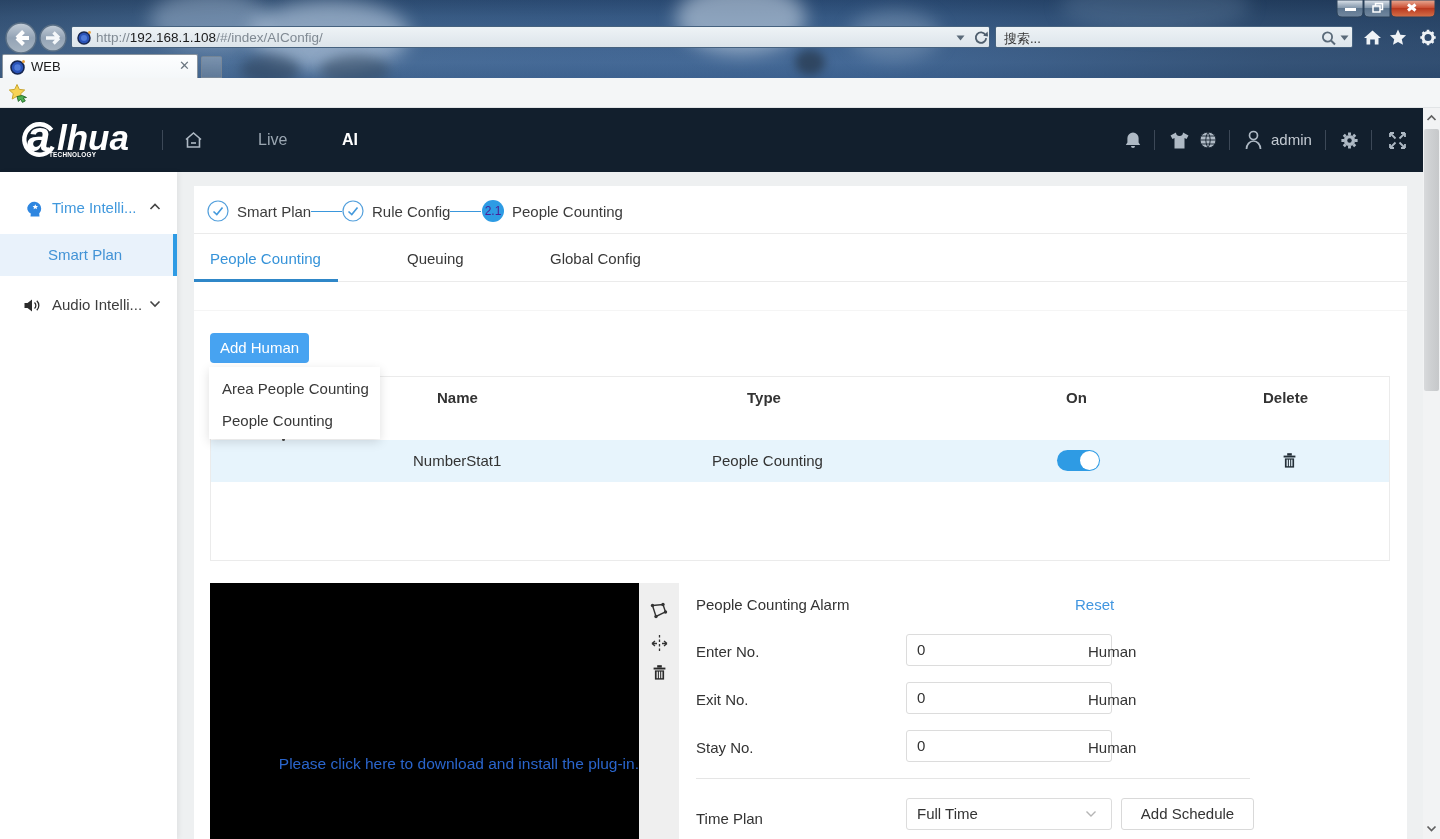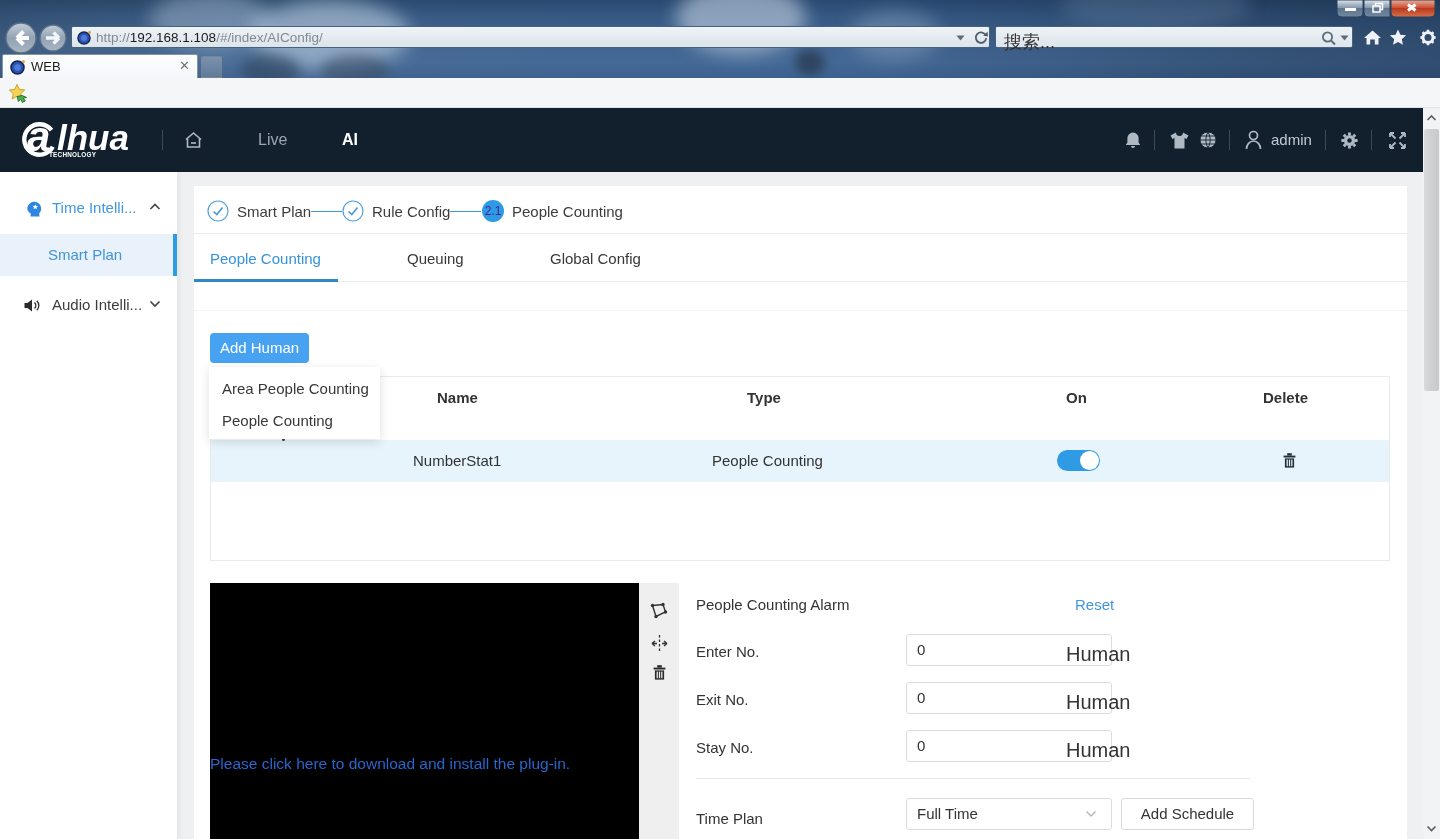--- a/index.html
+++ b/index.html
@@ -55,27 +55,27 @@
     border:1px solid #ebebeb; }
   #trow { position:absolute; left:0px; top:39px; width:1178px; height:42px; background:#e7f4fc;margin-top:24px; }
   .tcell { position:absolute; font-size:15px; color:#333; }
 
   #dropdown { position:absolute; left:15px; top:181px; width:171px; height:72px; background:#fff;
     box-shadow:0 3px 10px rgba(0,0,0,0.13); z-index:5; }
   .dditem { position:absolute; left:13px; font-size:15px; color:#383838; }
 
   #video { position:absolute; left:16px; top:397px; width:429px; height:256px; background:#000; }
   #vtoolbar { position:absolute; left:445px; top:397px; width:40px; height:256px; background:#efefef; }
-  #plugintext { position:absolute; left:0; top:172px; width:429px; text-align:left;
+  #plugintext { position:absolute; left:0; top:172px; width:429px; text-align:right;
     color:#2a65cc; font-size:15.5px; }
 
   .flabel { position:absolute; left:502px; font-size:15px; color:#333; }
   .finput { position:absolute; left:712px; width:206px; height:32px; border:1px solid #dcdcdc;
     border-radius:3px; font-size:15px; color:#333; line-height:30px; padding-left:10px; background:#fff; }
-  .fhuman { position:absolute; left:872px; font-size:20px; color:#333; }
+  .fhuman { position:absolute; left:894px; font-size:15px; color:#333; }
 
   #scrollbar { position:absolute; left:1423px; top:108px; width:17px; height:731px; background:#f2f3f4; }
   #sthumb { position:absolute; left:1px; top:21px; width:15px; height:262px;
     background:linear-gradient(90deg,#d8dadc,#cfd1d3 40%,#c6c8ca); border-radius:2px; }
 </style>
 </head>
 <body>
 <div id="stage">
 
   <div id="chrome">
@@ -113,21 +113,21 @@
       <svg class="abs" style="left:884px;top:8px" width="9" height="6" viewBox="0 0 9 6">
           <path d="M0.5 0.5 H8.5 L4.5 5.5 Z" fill="#5a6a79"></path>
         </svg>
       <svg class="abs" style="left:901px;top:3px" width="16" height="16" viewBox="0 0 16 16">
         <path d="M12.5 5 A5.2 5.2 0 1 0 13.2 8.2" fill="none" stroke="#4e5e6d" stroke-width="1.8"></path>
         <path d="M14.6 1.6 l0.4 4.8 -4.8 -0.7 z" fill="#4e5e6d"></path>
       </svg>
     </div>
 
     <div id="searchbox">
-      <div class="abs" style="left:8px;top:3px;font-size:18px;color:#333;">搜索...</div>
+      <div class="abs" style="left:8px;top:3px;font-size:13px;color:#333;">搜索...</div>
       <svg class="abs" style="left:324px;top:3px" width="17" height="17" viewBox="0 0 17 17">
         <circle cx="7.5" cy="7" r="4.6" fill="none" stroke="#5a6a79" stroke-width="1.8"></circle>
         <path d="M11 10.5 L15 14.5" stroke="#5a6a79" stroke-width="2"></path>
       </svg>
       <svg class="abs" style="left:344px;top:8px" width="9" height="6" viewBox="0 0 9 6">
           <path d="M0.5 0.5 H8.5 L4.5 5.5 Z" fill="#5a6a79"></path>
         </svg>
     </div>
 
     <svg class="abs" style="left:1364px;top:29px" width="72" height="17" viewBox="0 0 72 17">

